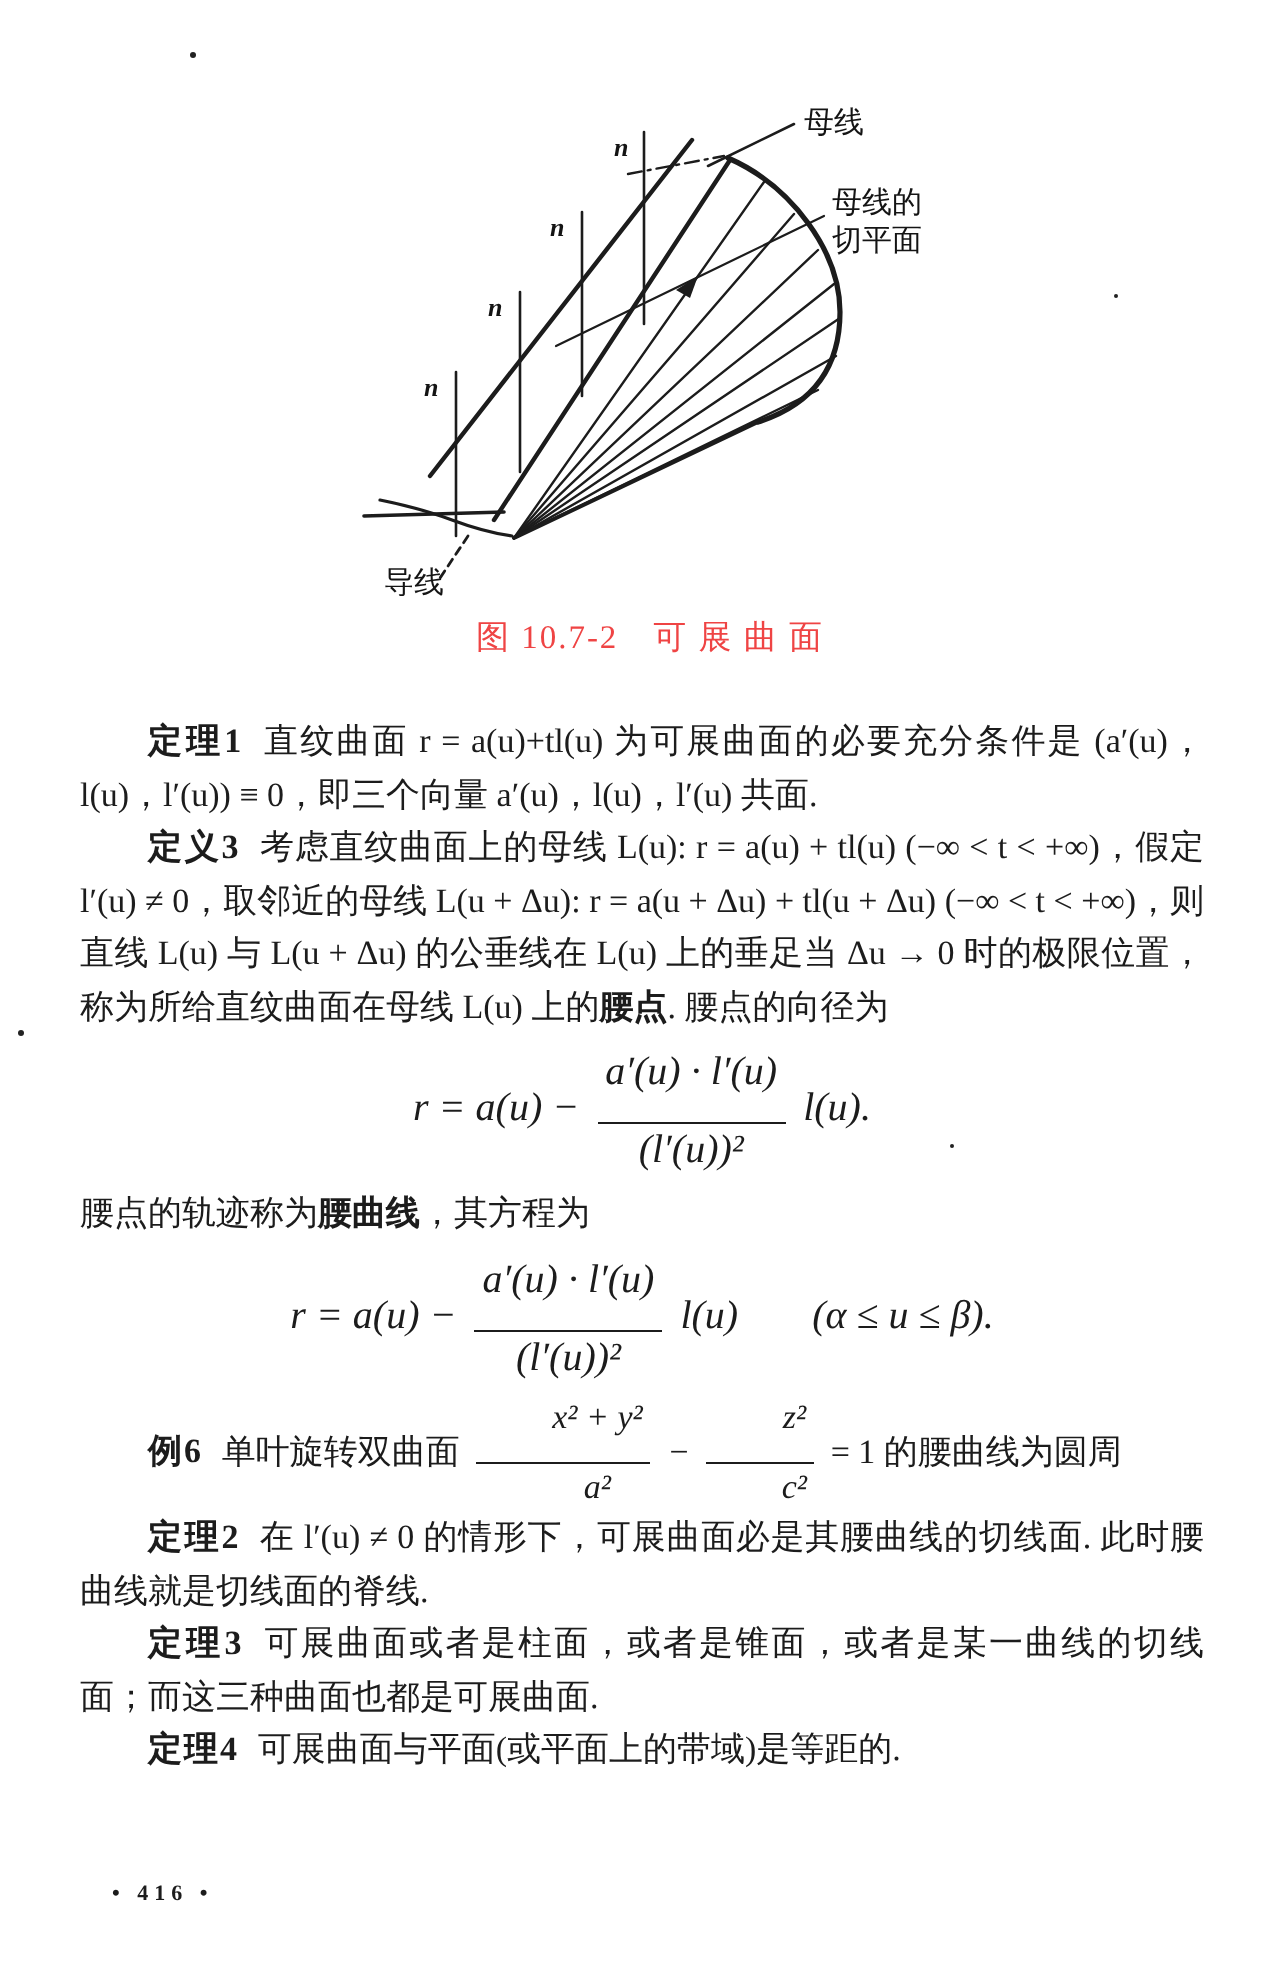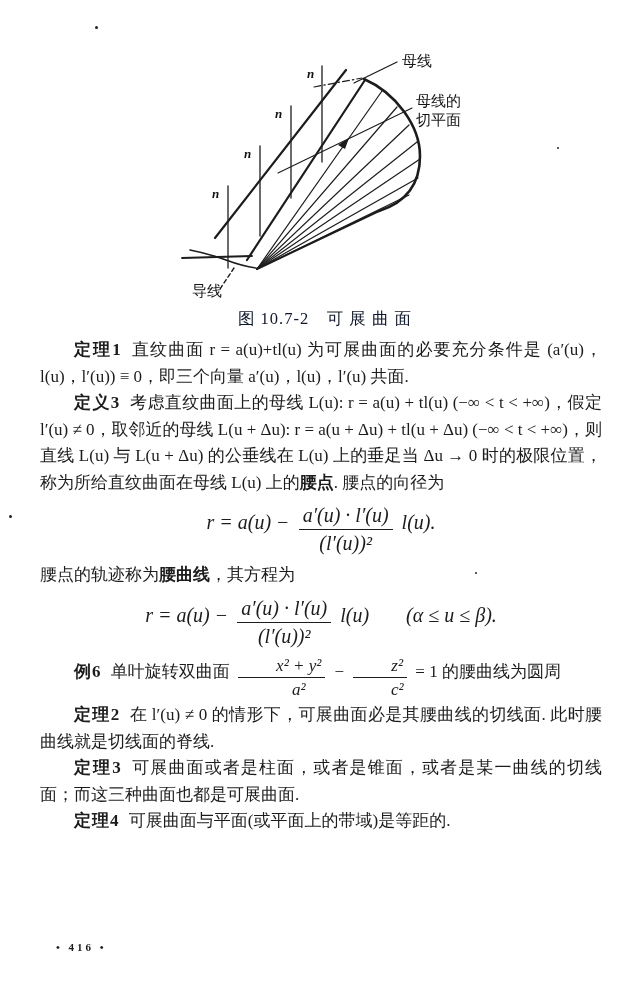--- a/index.html
+++ b/index.html
@@ -9,42 +9,42 @@
     font-family:"Liberation Serif","DejaVu Serif",serif;
     color:#1c1c1c;
     overflow:hidden;
   }
   .page{position:absolute;inset:0;}
   
   .figure-wrap{position:absolute;left:158px;top:46px;width:334px;}
   .figure-wrap svg{display:block;margin:0 auto;}
   .fig-caption{
     text-align:center;font-size:16.5px;margin-top:10px;
-    letter-spacing:1px;color:#0f172a;
+    letter-spacing:1px;color:#ef4444;
   }
   .figlabel{font-size:15px;font-family:"Liberation Serif",serif;fill:#141414;}
   .nlbl{font-size:13px;font-weight:bold;font-style:italic;fill:#141414;}
   
   .text-area{
-    position:absolute;left:40px;top:337px;width:562px;
+    position:absolute;left:40px;top:358px;width:562px;
     font-size:17px;line-height:26.5px;text-align:justify;font-family:Liberation Serif, serif;
   }
   .para{margin:0;text-indent:2em;}
   .para.noindent{text-indent:0;}
   .lbl{font-weight:bold;margin-right:0.55em;letter-spacing:1px;}
   .term{font-weight:bold;}
   .mathline{
     text-align:center;font-style:italic;margin:7px 0 6px 0;
     text-indent:0;font-size:20px;
   }
   .frac{
     display:inline-block;vertical-align:-1.05em;text-align:center;
     line-height:1.25;margin:0 4px;font-style:italic;
   }
-  .frac .num{display:block;border-bottom:1.5px solid #1c1c1c;padding:0 4px 1px 4px;}
+  .frac .num{display:block;border-bottom:1.5px solid #1c1c1c;padding:0 4px 12px 4px;}
   .frac .den{display:block;padding:1px 3px 0 3px;}
   .cond{margin-left:1.6em;}
   .ex-line{margin:2px 0;}
   
   .page-number{
     position:absolute;left:56px;top:941px;
     font-size:11px;font-weight:bold;letter-spacing:3px;
   }
   .speck{position:absolute;background:#222;border-radius:50%;}
 </style>

